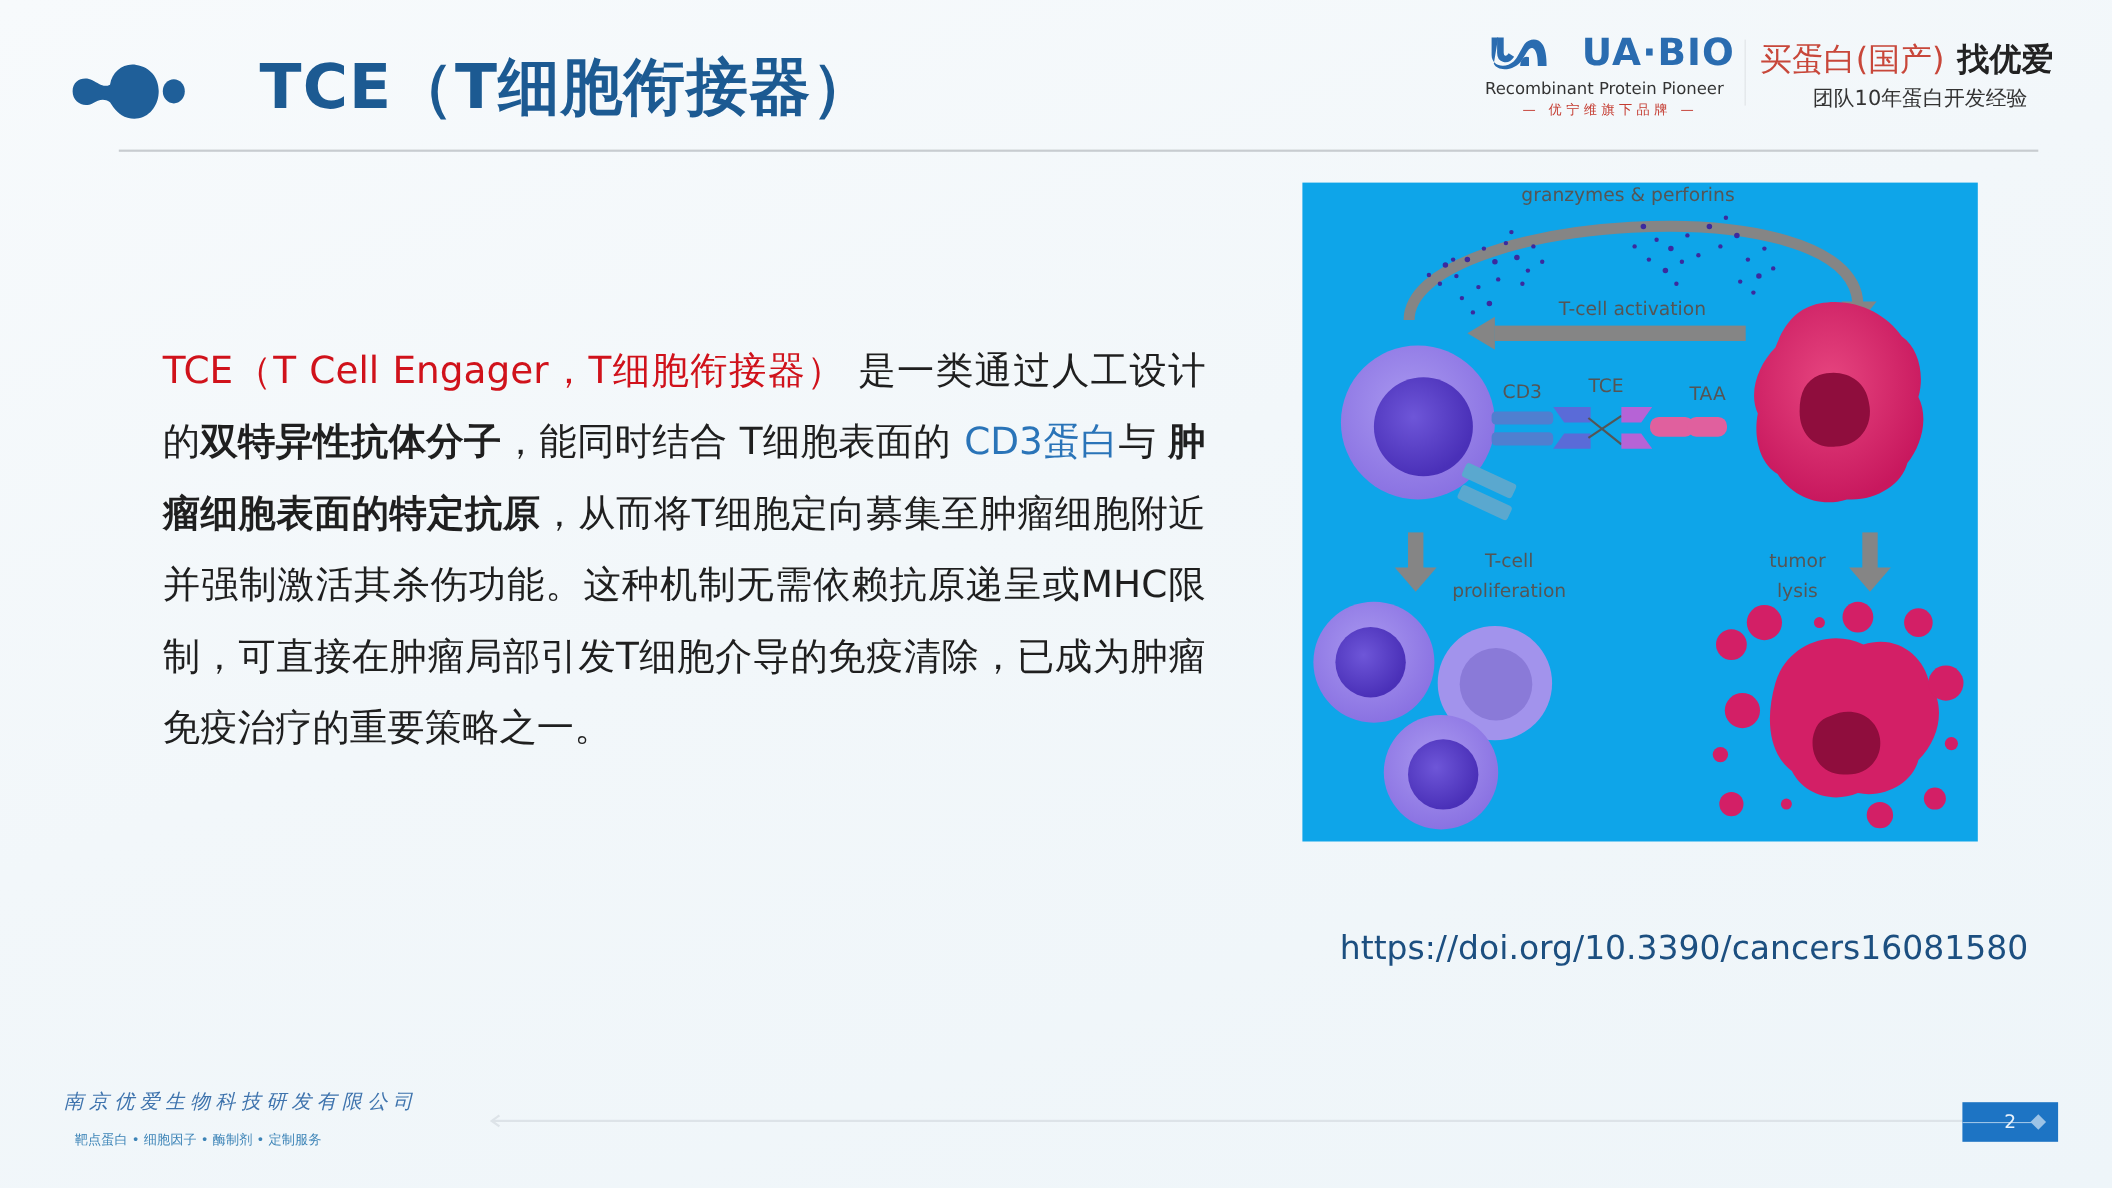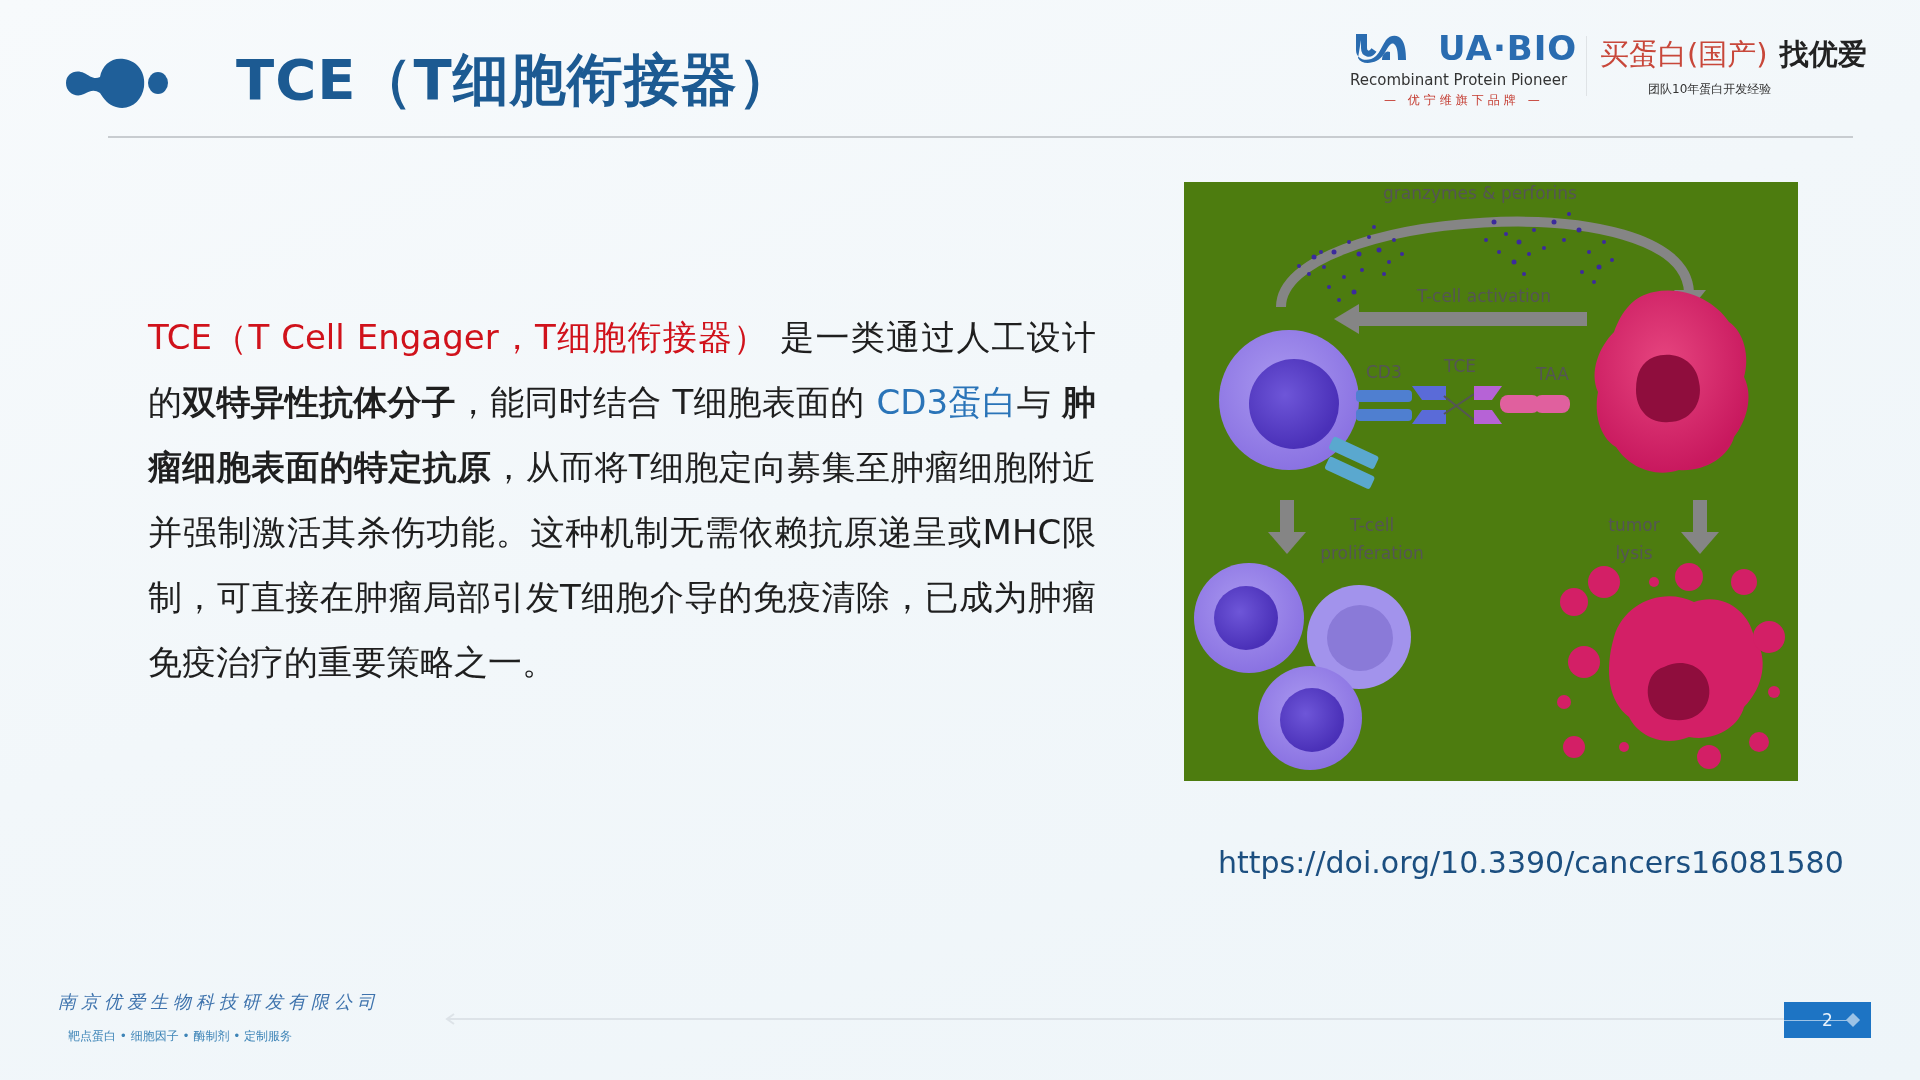--- a/index.html
+++ b/index.html
@@ -31,36 +31,36 @@
   .brand-sub {
     left: 1384px; top: 92px; font-size: 12px; color: #c43a2f; white-space: nowrap; letter-spacing: 4px; line-height: 16px; text-align: right;
   }
   .brand-sep { left: 1586px; top: 36px; width: 1px; height: 60px; background: #dfe3e6; }
   .slogan {
     left: 1600px; top: 34px; font-size: 29px; white-space: nowrap; line-height: 40px;
   }
   .slogan .red { color: #c8473a; }
   .slogan .dark { color: #222; font-weight: bold; margin-left: 12px; }
   .slogan-sub {
-    left: 1648px; top: 78px; font-size: 12px; color: #333; white-space: nowrap; line-height: 22px;
+    left: 1648px; top: 78px; font-size: 19px; color: #333; white-space: nowrap; line-height: 22px;
   }
 
   
   .body-text {
     left: 148px; top: 305px; width: 948px;
     font-size: 34px; line-height: 65px; color: #1f1f1f;
     text-align: justify;
   }
   .body-text .red { color: #d0121b; }
   .body-text .blue { color: #2a74b8; margin-left: 12px; }
   .body-text b { font-weight: bold; }
 
   
   .figure {
-    left: 1184px; top: 182px; width: 614px; height: 599px; background: #4d7c0f;
+    left: 1184px; top: 166px; width: 614px; height: 599px; background: #0ea5e9;
   }
   .figure svg { width: 100%; height: 100%; }
 
   .doi-link {
     left: 1190px; top: 843px; font-size: 30px; color: #1c4f80;
     white-space: nowrap; text-decoration: none; line-height: 40px; margin-left: 28px;
   }
 
   
   .company-name {

